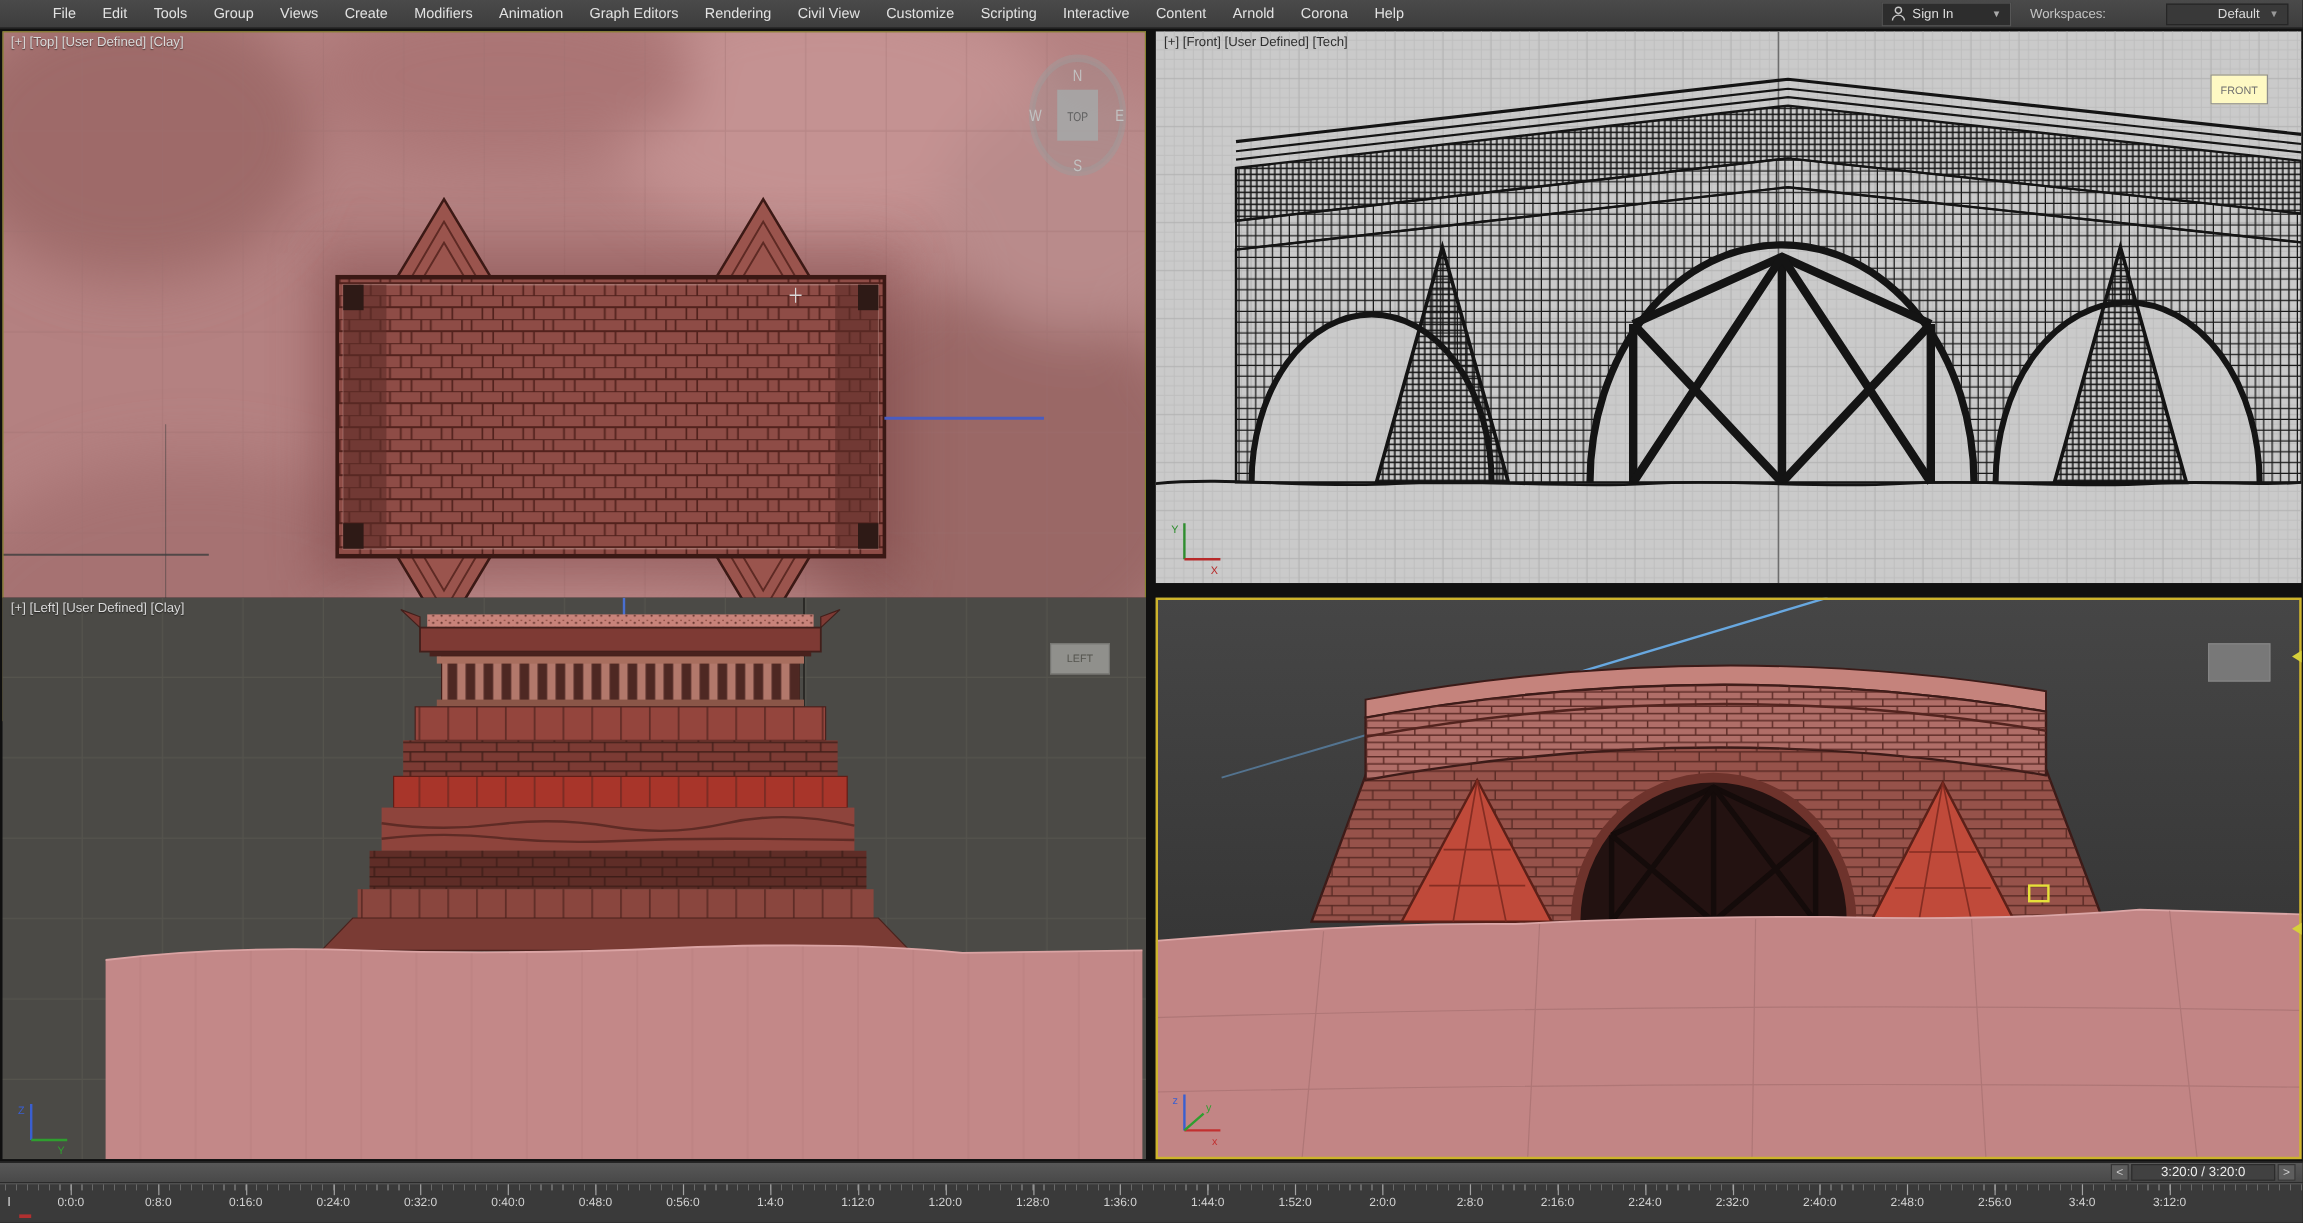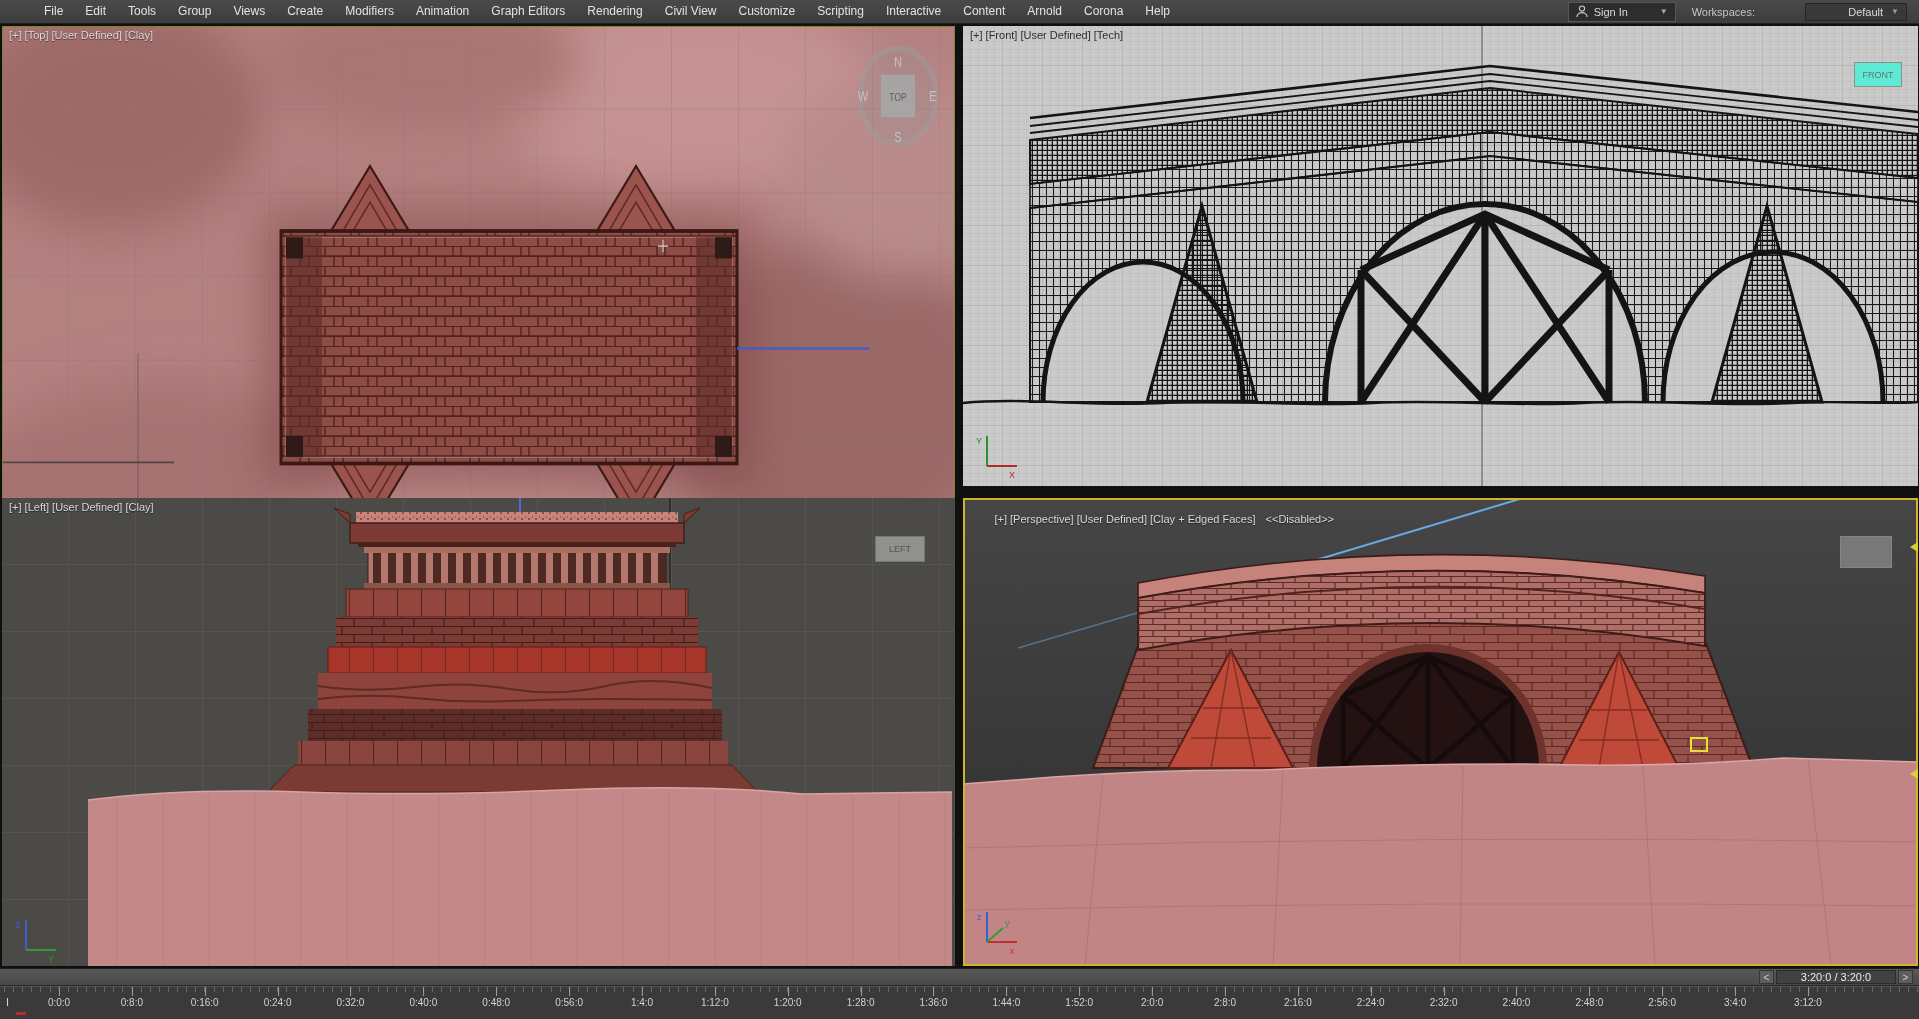--- a/index.html
+++ b/index.html
@@ -20,21 +20,21 @@
   .vp svg{display:block;width:100%;height:100%;}
   #vp-tl{left:2px;top:2px;width:953px;height:575px;outline:1px solid #85822e;outline-offset:-1px;}
   #vp-tr{left:963px;top:2px;width:955px;height:460px;}
   #vp-bl{left:2px;top:474px;width:953px;height:468px;}
   #vp-br{left:963px;top:474px;width:955px;height:468px;outline:2px solid #cdb42c;outline-offset:-2px;}
   .vp-label{position:absolute;top:3px;left:7px;font-size:11px;z-index:4;cursor:pointer;white-space:pre;}
   .lbl-light{color:#dadada;text-shadow:0 1px 1px rgba(0,0,0,.55);}
   .lbl-dark{color:#2e2e2e;text-align:right;}
   .vp-status{margin-left:10px;}
   .nav-box{position:absolute;z-index:4;display:flex;align-items:center;justify-content:center;font-size:9px;cursor:pointer;}
-  #front-box{top:36px;right:16px;width:46px;height:23px;background:#5eead4;border:1px solid #8e8e8e;color:#6f6f6f;}
+  #front-box{top:36px;right:28px;width:46px;height:23px;background:#fef9c3;border:1px solid #8e8e8e;color:#6f6f6f;}
   #left-box{top:38px;right:30px;width:48px;height:24px;background:#90908c;border:1px solid #767672;color:#55554f;}
   #persp-box{top:38px;right:26px;width:50px;height:30px;background:#7d7d7d;border:1px solid #8a8a8a;opacity:.92;}
   .edge-arrow{position:absolute;right:1px;width:0;height:0;border-top:5px solid transparent;border-bottom:5px solid transparent;border-right:8px solid #d6d03a;z-index:6;cursor:pointer;}
   
   #timeline{position:absolute;left:0;bottom:0;width:1919px;height:51px;background:#3c3c3c;z-index:8;}
   #timeslider{position:relative;height:18px;background:linear-gradient(#585858,#494949);border-top:1px solid #1e1e1e;border-bottom:1px solid #2a2a2a;box-sizing:border-box;cursor:pointer;}
   .ts-group{position:absolute;right:6px;top:1px;height:14px;display:flex;gap:2px;align-items:stretch;}
   .ts-btn{width:15px;background:#5e5e5e;border:1px solid #353535;color:#cfcfcf;font-size:10px;line-height:11px;text-align:center;padding:0;font-family:inherit;cursor:pointer;}
   .ts-field{width:118px;background:#414141;border:1px solid #2c2c2c;color:#ececec;font-size:11px;line-height:13px;text-align:center;cursor:grab;}
   #ruler{position:relative;height:32px;background:#3a3a3a;border-top:1px solid #555;cursor:pointer;}
@@ -282,23 +282,20 @@
         <g>
           <path d="M24,452V422" stroke="#3a5fd0" stroke-width="2"></path>
           <path d="M24,452H54" stroke="#2f9e2f" stroke-width="2"></path>
           <text x="13" y="430" font-size="9" fill="#3a5fd0">Z</text>
           <text x="46" y="464" font-size="9" fill="#2f9e2f">Y</text>
         </g>
       </svg>
     </section>
 
     <section class="vp" id="vp-br">
-      <div class="vp-label lbl-light">
-        <span>[+] [Perspective] [User Defined] [Clay + Edged Faces]</span><span class="vp-status">&lt;&lt;Disabled&gt;&gt;</span>
-      </div>
       <div class="nav-box" id="persp-box"></div>
       <svg viewBox="0 0 955 468" preserveAspectRatio="none">
         <defs>
           <linearGradient id="brBg" x1="0" y1="0" x2="0" y2="1">
             <stop offset="0" stop-color="#464646"></stop>
               <stop offset="1" stop-color="#2d2d2d"></stop>
           </linearGradient>
           <pattern id="brDeck" width="26" height="12" patternUnits="userSpaceOnUse">
               <path d="M0,0.5H26M0,6.5H26M8,0V6M20,6V12" stroke="#53241f" stroke-width="1.2" fill="none"></path>
             </pattern>

